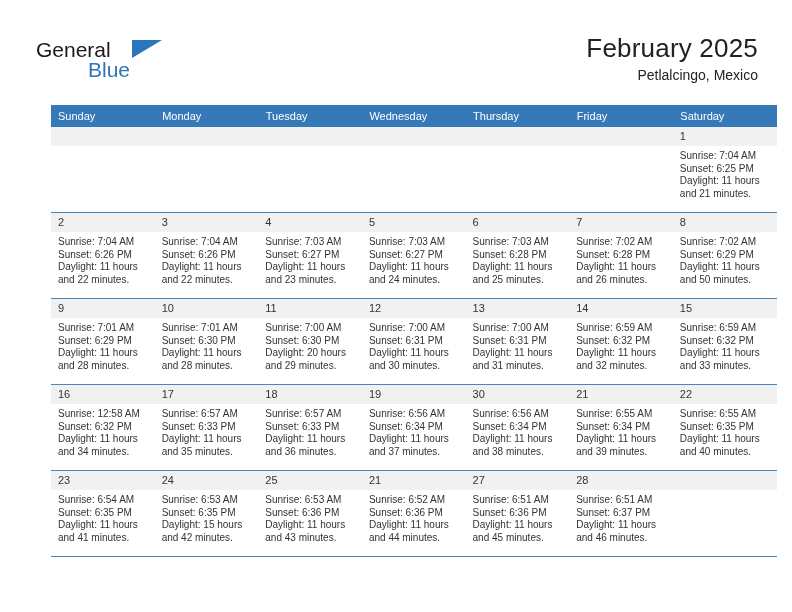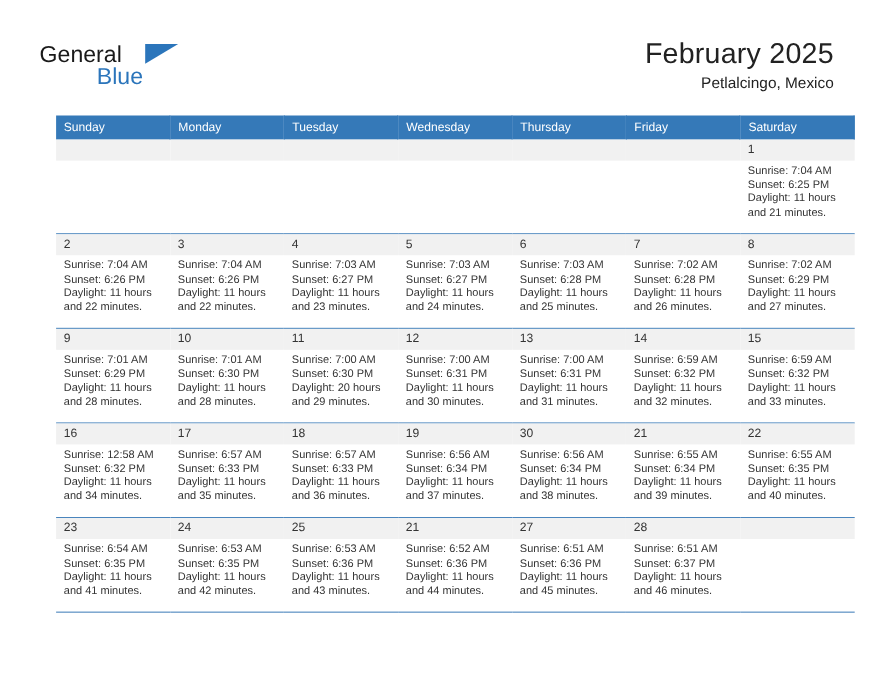--- a/index.html
+++ b/index.html
@@ -278,21 +278,21 @@
                 <div class="wrapline">Daylight: 11 hours and 26 minutes.</div>
               </div>
             </div>
           </td>
           <td>
             <div class="cell-inner">
               <div class="daynum">8</div>
               <div class="events">
                 <div>Sunrise: 7:02 AM</div>
                 <div>Sunset: 6:29 PM</div>
-                <div class="wrapline">Daylight: 11 hours and 27 minutes.</div>
+                <div class="wrapline">Daylight: 11 hours and 50 minutes.</div>
               </div>
             </div>
           </td>
         </tr>
         <tr>
           <td>
             <div class="cell-inner">
               <div class="daynum">9</div>
               <div class="events">
                 <div>Sunrise: 7:01 AM</div>
@@ -444,21 +444,21 @@
                 <div class="wrapline">Daylight: 11 hours and 41 minutes.</div>
               </div>
             </div>
           </td>
           <td>
             <div class="cell-inner">
               <div class="daynum">24</div>
               <div class="events">
                 <div>Sunrise: 6:53 AM</div>
                 <div>Sunset: 6:35 PM</div>
-                <div class="wrapline">Daylight: 11 hours and 42 minutes.</div>
+                <div class="wrapline">Daylight: 15 hours and 42 minutes.</div>
               </div>
             </div>
           </td>
           <td>
             <div class="cell-inner">
               <div class="daynum">25</div>
               <div class="events">
                 <div>Sunrise: 6:53 AM</div>
                 <div>Sunset: 6:36 PM</div>
                 <div class="wrapline">Daylight: 11 hours and 43 minutes.</div>

